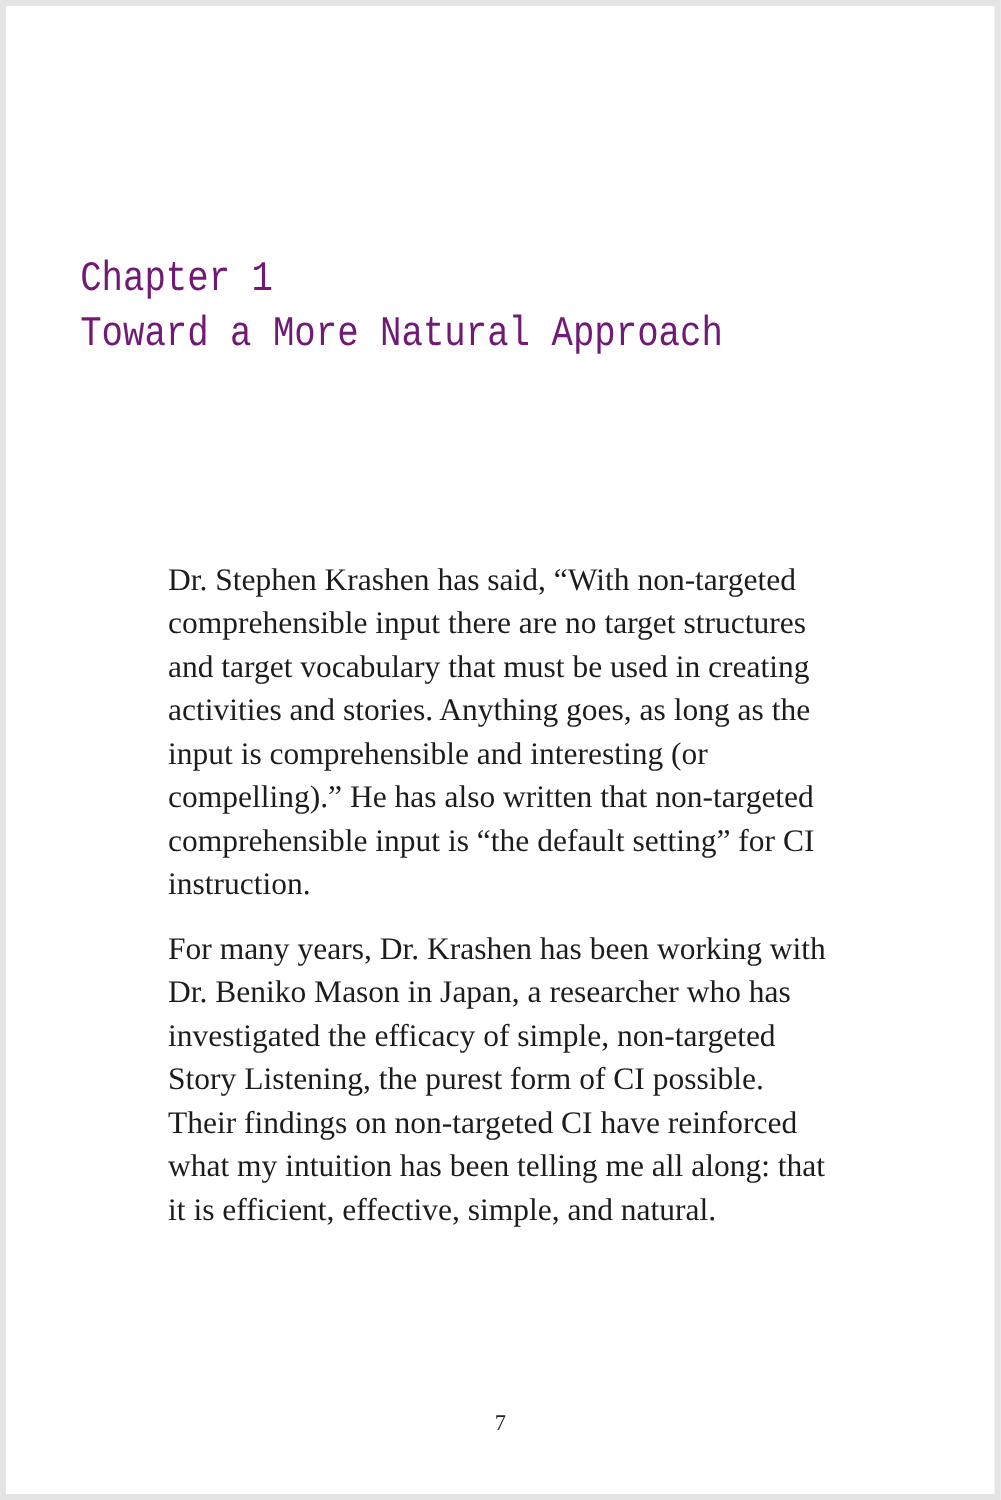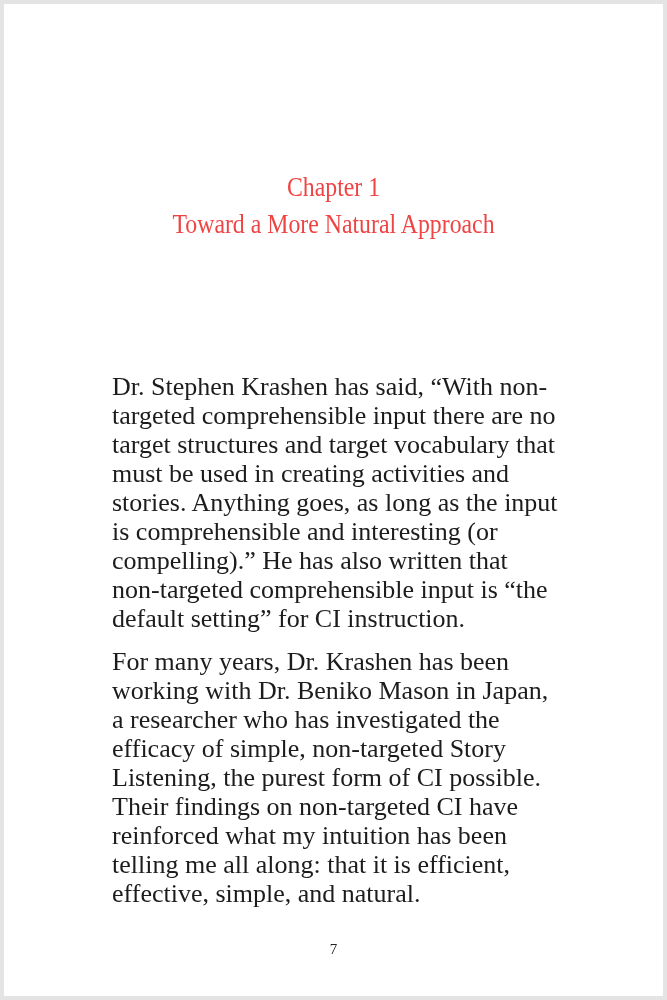--- a/index.html
+++ b/index.html
@@ -15,37 +15,36 @@
     box-sizing: border-box;
     width: 659px;
     height: 992px;
     margin: 4px;
     background: #ffffff;
     font-family: "Liberation Serif", serif;
     color: #1c1c1c;
   }
   .chapter-heading {
     padding-top: 164px;
-    text-align: center;
-    font-family: Liberation Serif, serif;
+    font-family: Liberation Mono, monospace;
     font-weight: 500;
-    color: #ef4444;
+    color: #701a75;
   }
   .heading-line {
     font-size: 28px;
     line-height: 37px;
     letter-spacing: 0px;
     transform: scaleX(0.85);
     transform-origin: 50% 50%;
     white-space: nowrap;
   }
   .body-text {
     margin-top: 130px;
     padding: 0 104px 0 108px;
-    font-size: 26px;
+    font-size: 21px;
     line-height: 29px;
     text-align: left;
   }
   .body-text p {
     margin: 0 0 14px 0;
   }
   .page-footer {
     position: absolute;
     left: 0;
     right: 0;

